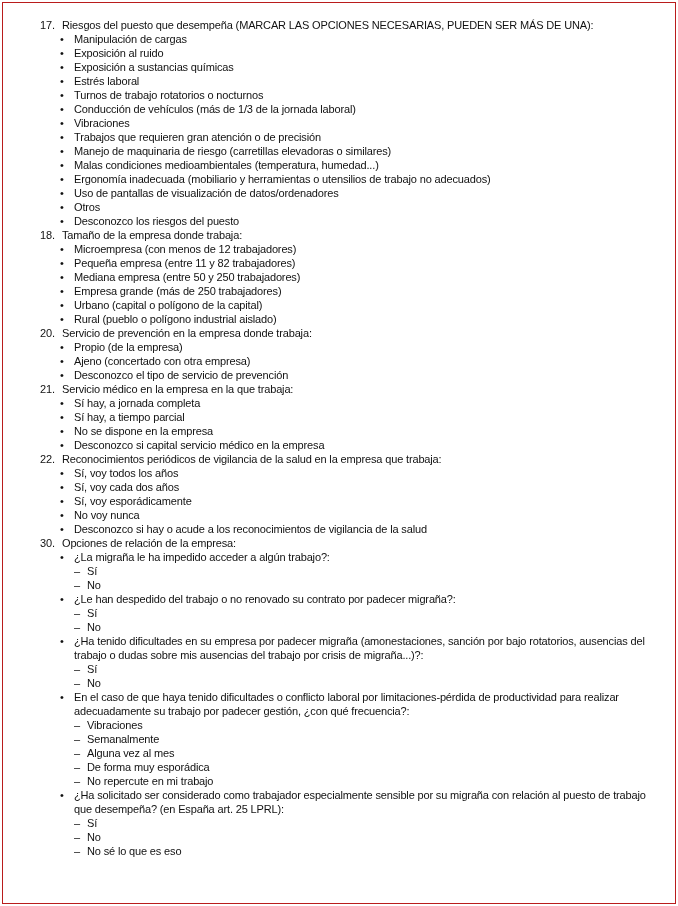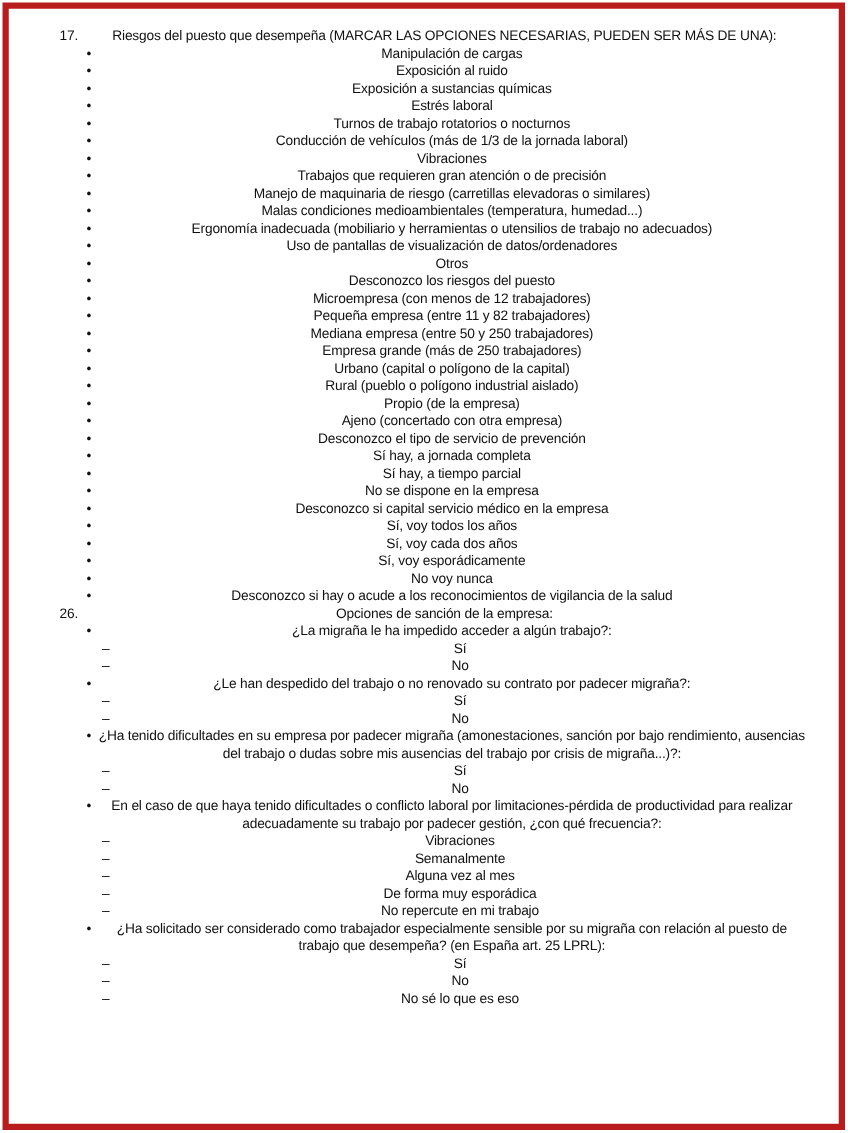--- a/index.html
+++ b/index.html
@@ -8,22 +8,21 @@
     width: 678px; height: 906px;
     background: #ffffff;
     position: relative;
     overflow: hidden;
     font-family: "Liberation Sans", sans-serif;
   }
   .sheet {
     position: absolute;
     inset: 2px;
     background: #ffffff;
-    border: 5px solid #b91c1c;
-    text-align: center;
+    border: 1px solid #b91c1c;
   }
   .content {
     padding: 15px 26px 0 37px;
     font-size: 11px;
     line-height: 14px;
     letter-spacing: -0.15px;
     color: #111111;
   }
   .row { display: flex; align-items: flex-start; }
   .q-head .num { flex: 0 0 22px; width: 22px; }
@@ -94,20 +93,24 @@
         <div class="row bullet">
           <span class="marker">•</span>
           <span class="txt">Otros</span>
         </div>
         <div class="row bullet">
           <span class="marker">•</span>
           <span class="txt">Desconozco los riesgos del puesto</span>
         </div>
       </div>
       <div class="question">
+        <div class="row q-head">
+          <span class="num">18.</span>
+          <span class="txt">Tamaño de la empresa donde trabaja:</span>
+        </div>
         <div class="row bullet">
           <span class="marker">•</span>
           <span class="txt">Microempresa (con menos de 12 trabajadores)</span>
         </div>
         <div class="row bullet">
           <span class="marker">•</span>
           <span class="txt">Pequeña empresa (entre 11 y 82 trabajadores)</span>
         </div>
         <div class="row bullet">
           <span class="marker">•</span>
@@ -122,52 +125,64 @@
         <div class="row bullet">
           <span class="marker">•</span>
           <span class="txt">Urbano (capital o polígono de la capital)</span>
         </div>
         <div class="row bullet">
           <span class="marker">•</span>
           <span class="txt">Rural (pueblo o polígono industrial aislado)</span>
         </div>
       </div>
       <div class="question">
+        <div class="row q-head">
+          <span class="num">20.</span>
+          <span class="txt">Servicio de prevención en la empresa donde trabaja:</span>
+        </div>
         <div class="row bullet">
           <span class="marker">•</span>
           <span class="txt">Propio (de la empresa)</span>
         </div>
         <div class="row bullet">
           <span class="marker">•</span>
           <span class="txt">Ajeno (concertado con otra empresa)</span>
         </div>
         <div class="row bullet">
           <span class="marker">•</span>
           <span class="txt">Desconozco el tipo de servicio de prevención</span>
         </div>
       </div>
       <div class="question">
+        <div class="row q-head">
+          <span class="num">21.</span>
+          <span class="txt">Servicio médico en la empresa en la que trabaja:</span>
+        </div>
         <div class="row bullet">
           <span class="marker">•</span>
           <span class="txt">Sí hay, a jornada completa</span>
         </div>
         <div class="row bullet">
           <span class="marker">•</span>
           <span class="txt">Sí hay, a tiempo parcial</span>
         </div>
         <div class="row bullet">
           <span class="marker">•</span>
           <span class="txt">No se dispone en la empresa</span>
         </div>
         <div class="row bullet">
           <span class="marker">•</span>
           <span class="txt">Desconozco si capital servicio médico en la empresa</span>
         </div>
       </div>
       <div class="question">
+        <div class="row q-head">
+          <span class="num">22.</span>
+          <span class="txt">Reconocimientos periódicos de vigilancia de la salud en la empresa que trabaja:</span>
+        </div>
         <div class="row bullet">
           <span class="marker">•</span>
           <span class="txt">Sí, voy todos los años</span>
         </div>
         <div class="row bullet">
           <span class="marker">•</span>
           <span class="txt">Sí, voy cada dos años</span>
         </div>
         <div class="row bullet">
           <span class="marker">•</span>
@@ -177,22 +192,22 @@
           <span class="marker">•</span>
           <span class="txt">No voy nunca</span>
         </div>
         <div class="row bullet">
           <span class="marker">•</span>
           <span class="txt">Desconozco si hay o acude a los reconocimientos de vigilancia de la salud</span>
         </div>
       </div>
       <div class="question">
         <div class="row q-head">
-          <span class="num">26.</span>
-          <span class="txt">Opciones de sanción de la empresa:</span>
+          <span class="num">30.</span>
+          <span class="txt">Opciones de relación de la empresa:</span>
         </div>
         <div class="row bullet">
           <span class="marker">•</span>
           <span class="txt">¿La migraña le ha impedido acceder a algún trabajo?:</span>
         </div>
         <div class="row sub">
           <span class="marker">–</span>
           <span class="txt">Sí</span>
         </div>
         <div class="row sub">
@@ -206,21 +221,21 @@
         <div class="row sub">
           <span class="marker">–</span>
           <span class="txt">Sí</span>
         </div>
         <div class="row sub">
           <span class="marker">–</span>
           <span class="txt">No</span>
         </div>
         <div class="row bullet">
           <span class="marker">•</span>
-          <span class="txt">¿Ha tenido dificultades en su empresa por padecer migraña (amonestaciones, sanción por bajo rendimiento, ausencias del trabajo o dudas sobre mis ausencias del trabajo por crisis de migraña...)?:</span>
+          <span class="txt">¿Ha tenido dificultades en su empresa por padecer migraña (amonestaciones, sanción por bajo rotatorios, ausencias del trabajo o dudas sobre mis ausencias del trabajo por crisis de migraña...)?:</span>
         </div>
         <div class="row sub">
           <span class="marker">–</span>
           <span class="txt">Sí</span>
         </div>
         <div class="row sub">
           <span class="marker">–</span>
           <span class="txt">No</span>
         </div>
         <div class="row bullet">

